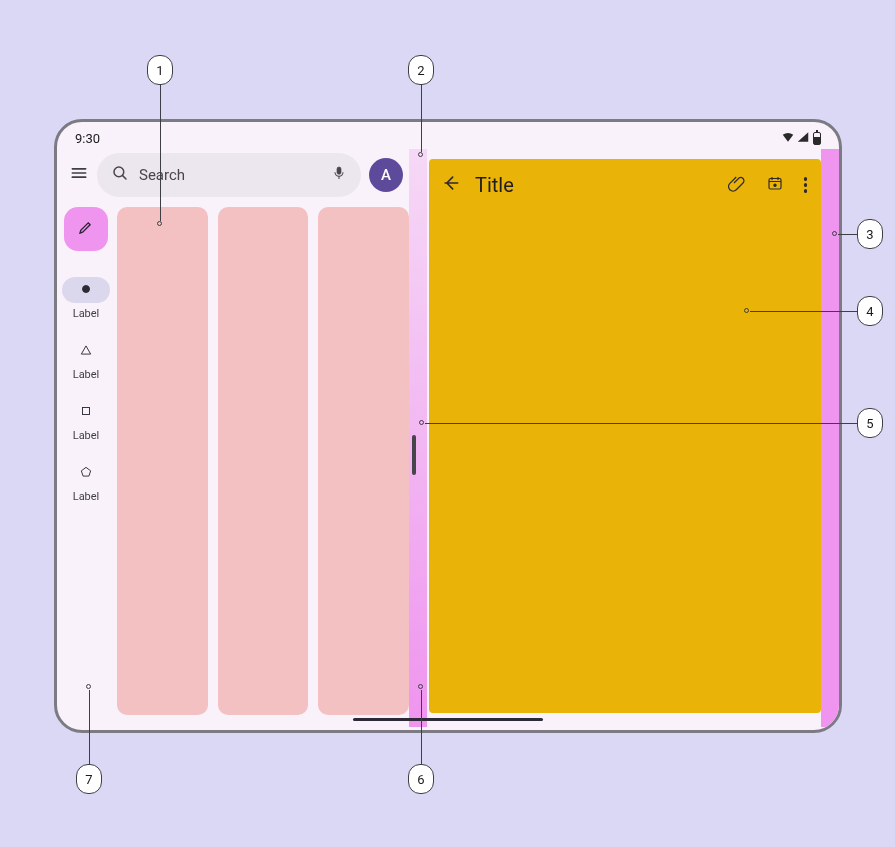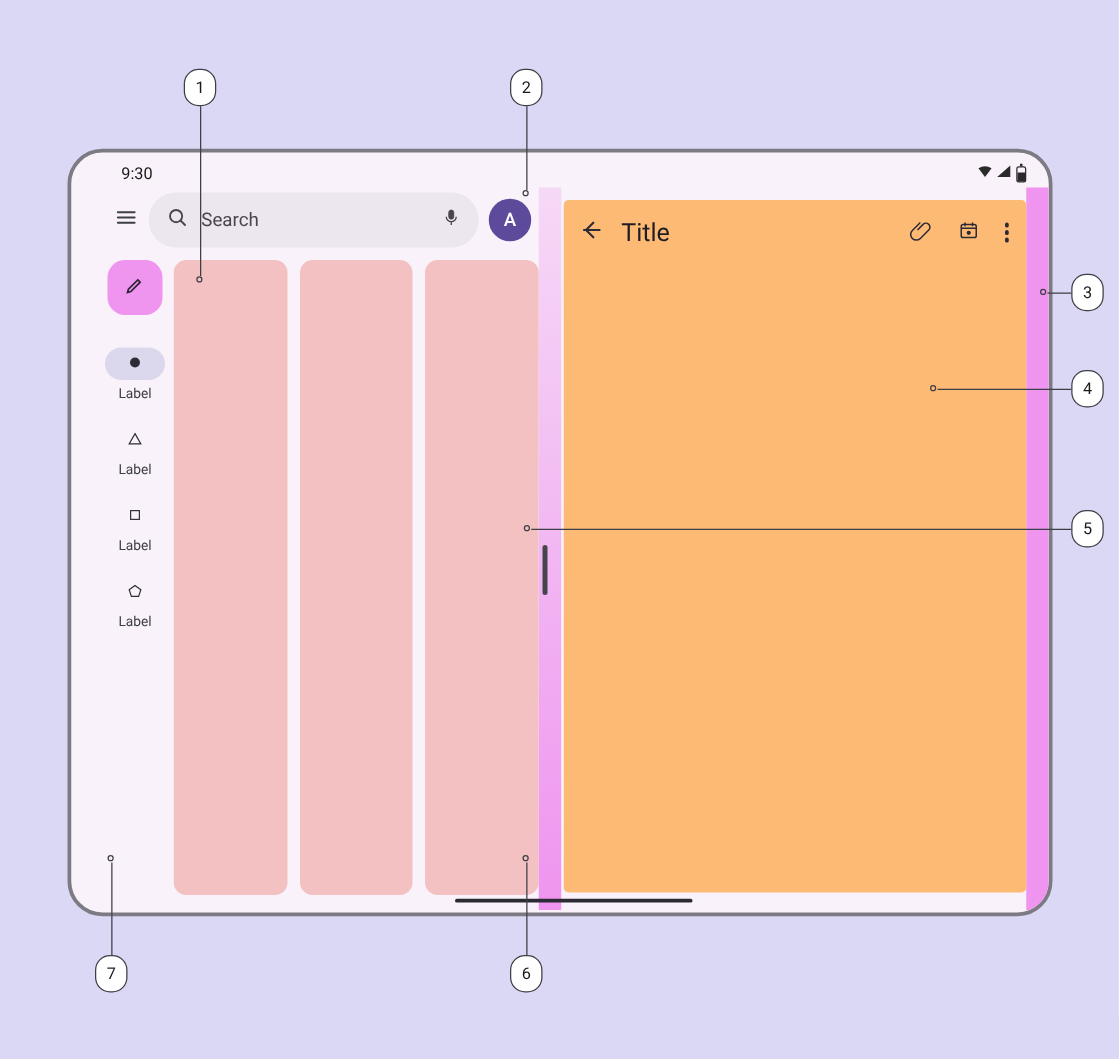--- a/index.html
+++ b/index.html
@@ -15,21 +15,20 @@
   .device {
     position: absolute;
     left: 54px;
     top: 119px;
     width: 788px;
     height: 614px;
     background: #f9f2fa;
     border: 3px solid #7c7a82;
     border-radius: 28px;
     overflow: hidden;
-    padding-left: 22px;
   }
   .status-bar {
     display: flex;
     justify-content: space-between;
     align-items: center;
     padding: 8px 18px 2px;
     font-size: 13px;
     color: #1a1a1a;
   }
   .status-right { display: flex; align-items: center; gap: 1px; }
@@ -155,21 +154,21 @@
     right:0; top:0; bottom:0;
     width:18px;
     background:#ef94ef;
   }
   .detail-card {
     position:absolute;
     left: 20px;
     right: 18px;
     top: 10px;
     bottom: 14px;
-    background:#fdba74;
+    background:#eab308;
     border-radius: 4px;
   }
   .detail-header {
     display:flex;
     align-items:center;
     padding: 14px 14px 8px 12px;
     gap: 14px;
   }
   .back svg { width:20px;height:20px;stroke:#2c2a35;stroke-width:2;fill:none; }
   .detail-title { font-size:20px; color:#1f1c23; flex:1; }

